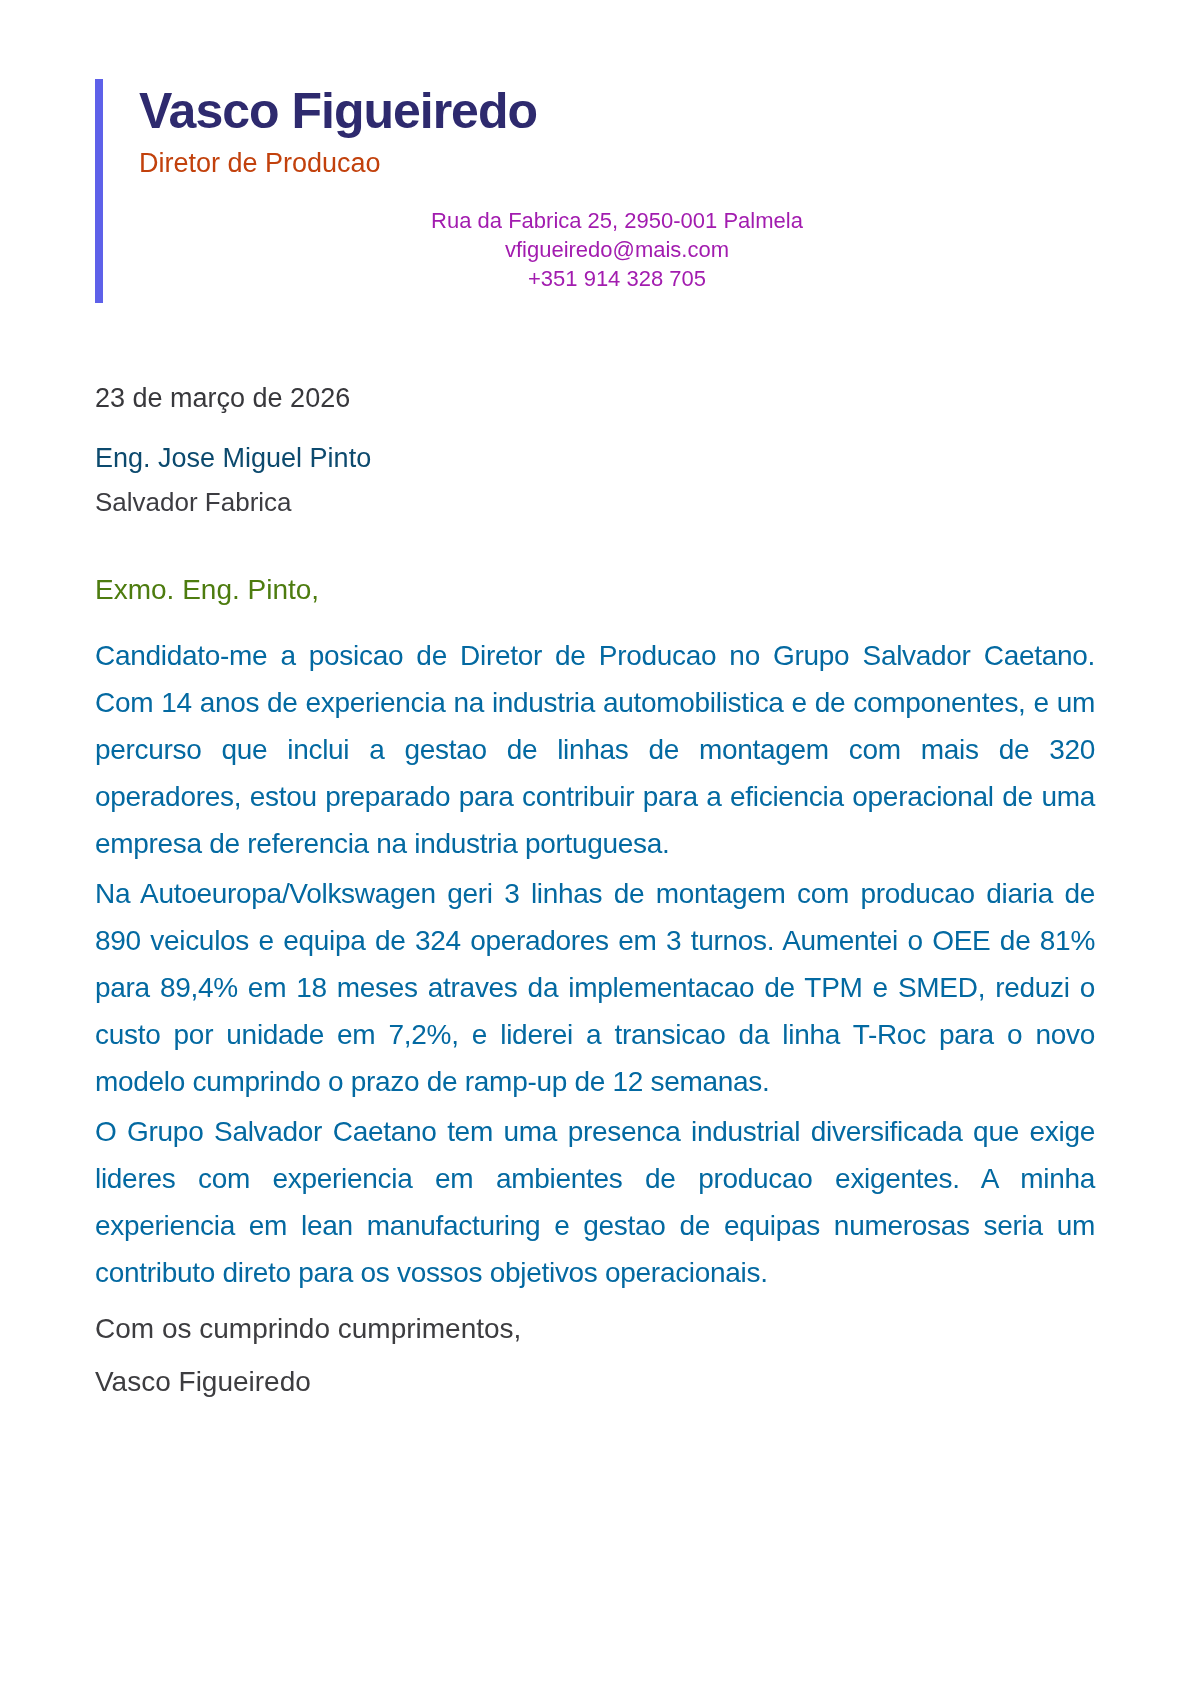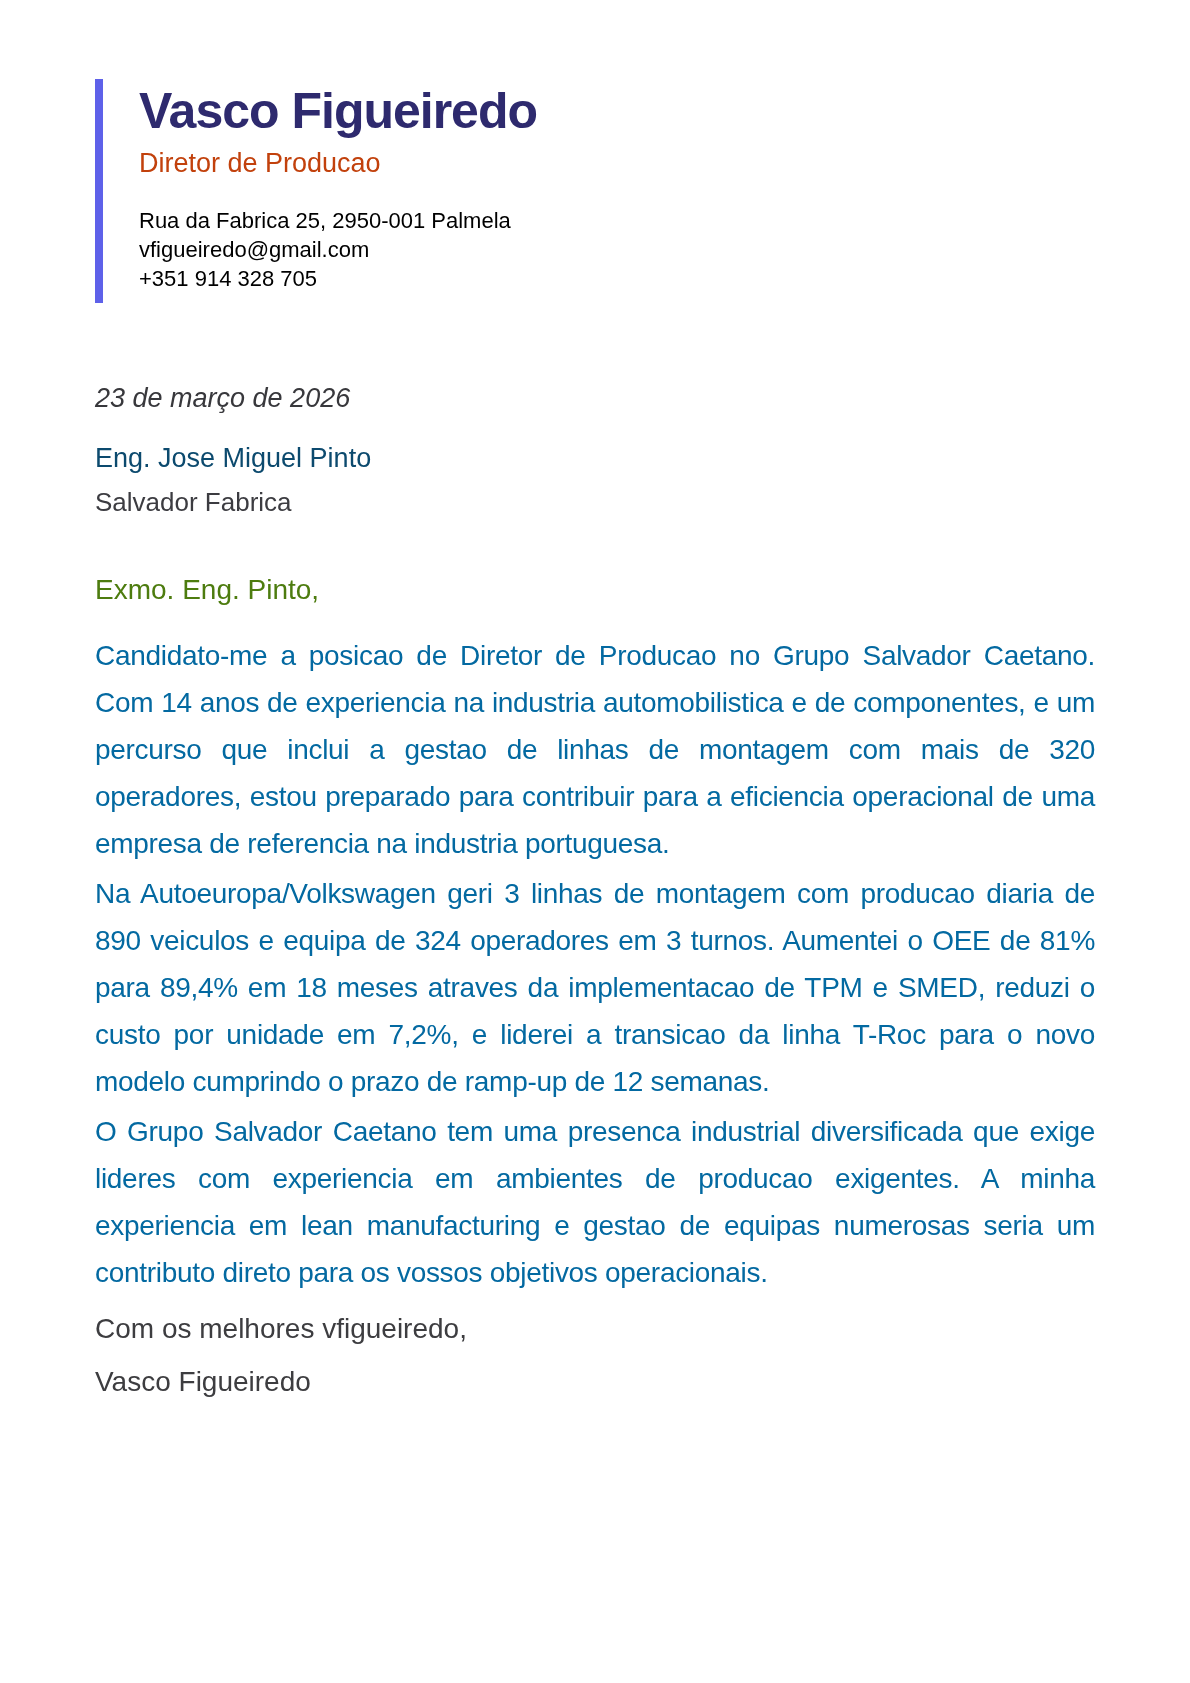--- a/index.html
+++ b/index.html
@@ -34,28 +34,28 @@
   }
   .job-title {
     margin-top: 11px;
     font-size: 27px;
     color: #c2410c;
   }
   .contact-block {
     margin-top: 27px;
     font-size: 22px;
     line-height: 29px;
-    color: #000000;
+    color: #a21caf;
+    text-align: center;
   }
   
   .date {
     margin-top: 80px;
     font-size: 27px;
     color: #38383c;
-    font-style: italic;
   }
   .recipient {
     margin-top: 29px;
   }
   .recipient-name {
     font-size: 27px;
     font-weight: normal;
     color: #0c4a6e;
   }
   .recipient-company {
@@ -96,38 +96,38 @@
 <body>
 
 <div class="page">
   <div class="content">
 
     <div class="header">
       <div class="name">Vasco Figueiredo</div>
       <div class="job-title">Diretor de Producao</div>
       <div class="contact-block">
         <div>Rua da Fabrica 25, 2950-001 Palmela</div>
-        <div>vfigueiredo@gmail.com</div>
+        <div>vfigueiredo@mais.com</div>
         <div>+351 914 328 705</div>
       </div>
     </div>
 
     <div class="date">23 de março de 2026</div>
 
     <div class="recipient">
       <div class="recipient-name">Eng. Jose Miguel Pinto</div>
       <div class="recipient-company">Salvador Fabrica</div>
     </div>
 
     <p class="salutation">Exmo. Eng. Pinto,</p>
 
     <p class="body-paragraph">Candidato-me a posicao de Diretor de Producao no Grupo Salvador Caetano. Com 14 anos de experiencia na industria automobilistica e de componentes, e um percurso que inclui a gestao de linhas de montagem com mais de 320 operadores, estou preparado para contribuir para a eficiencia operacional de uma empresa de referencia na industria portuguesa.</p>
 
     <p class="body-paragraph">Na Autoeuropa/Volkswagen geri 3 linhas de montagem com producao diaria de 890 veiculos e equipa de 324 operadores em 3 turnos. Aumentei o OEE de 81% para 89,4% em 18 meses atraves da implementacao de TPM e SMED, reduzi o custo por unidade em 7,2%, e liderei a transicao da linha T-Roc para o novo modelo cumprindo o prazo de ramp-up de 12 semanas.</p>
 
     <p class="body-paragraph">O Grupo Salvador Caetano tem uma presenca industrial diversificada que exige lideres com experiencia em ambientes de producao exigentes. A minha experiencia em lean manufacturing e gestao de equipas numerosas seria um contributo direto para os vossos objetivos operacionais.</p>
 
-    <p class="closing">Com os melhores vfigueiredo,</p>
+    <p class="closing">Com os cumprindo cumprimentos,</p>
 
     <p class="signature">Vasco Figueiredo</p>
 
   </div>
 </div>
 
 </body></html>

